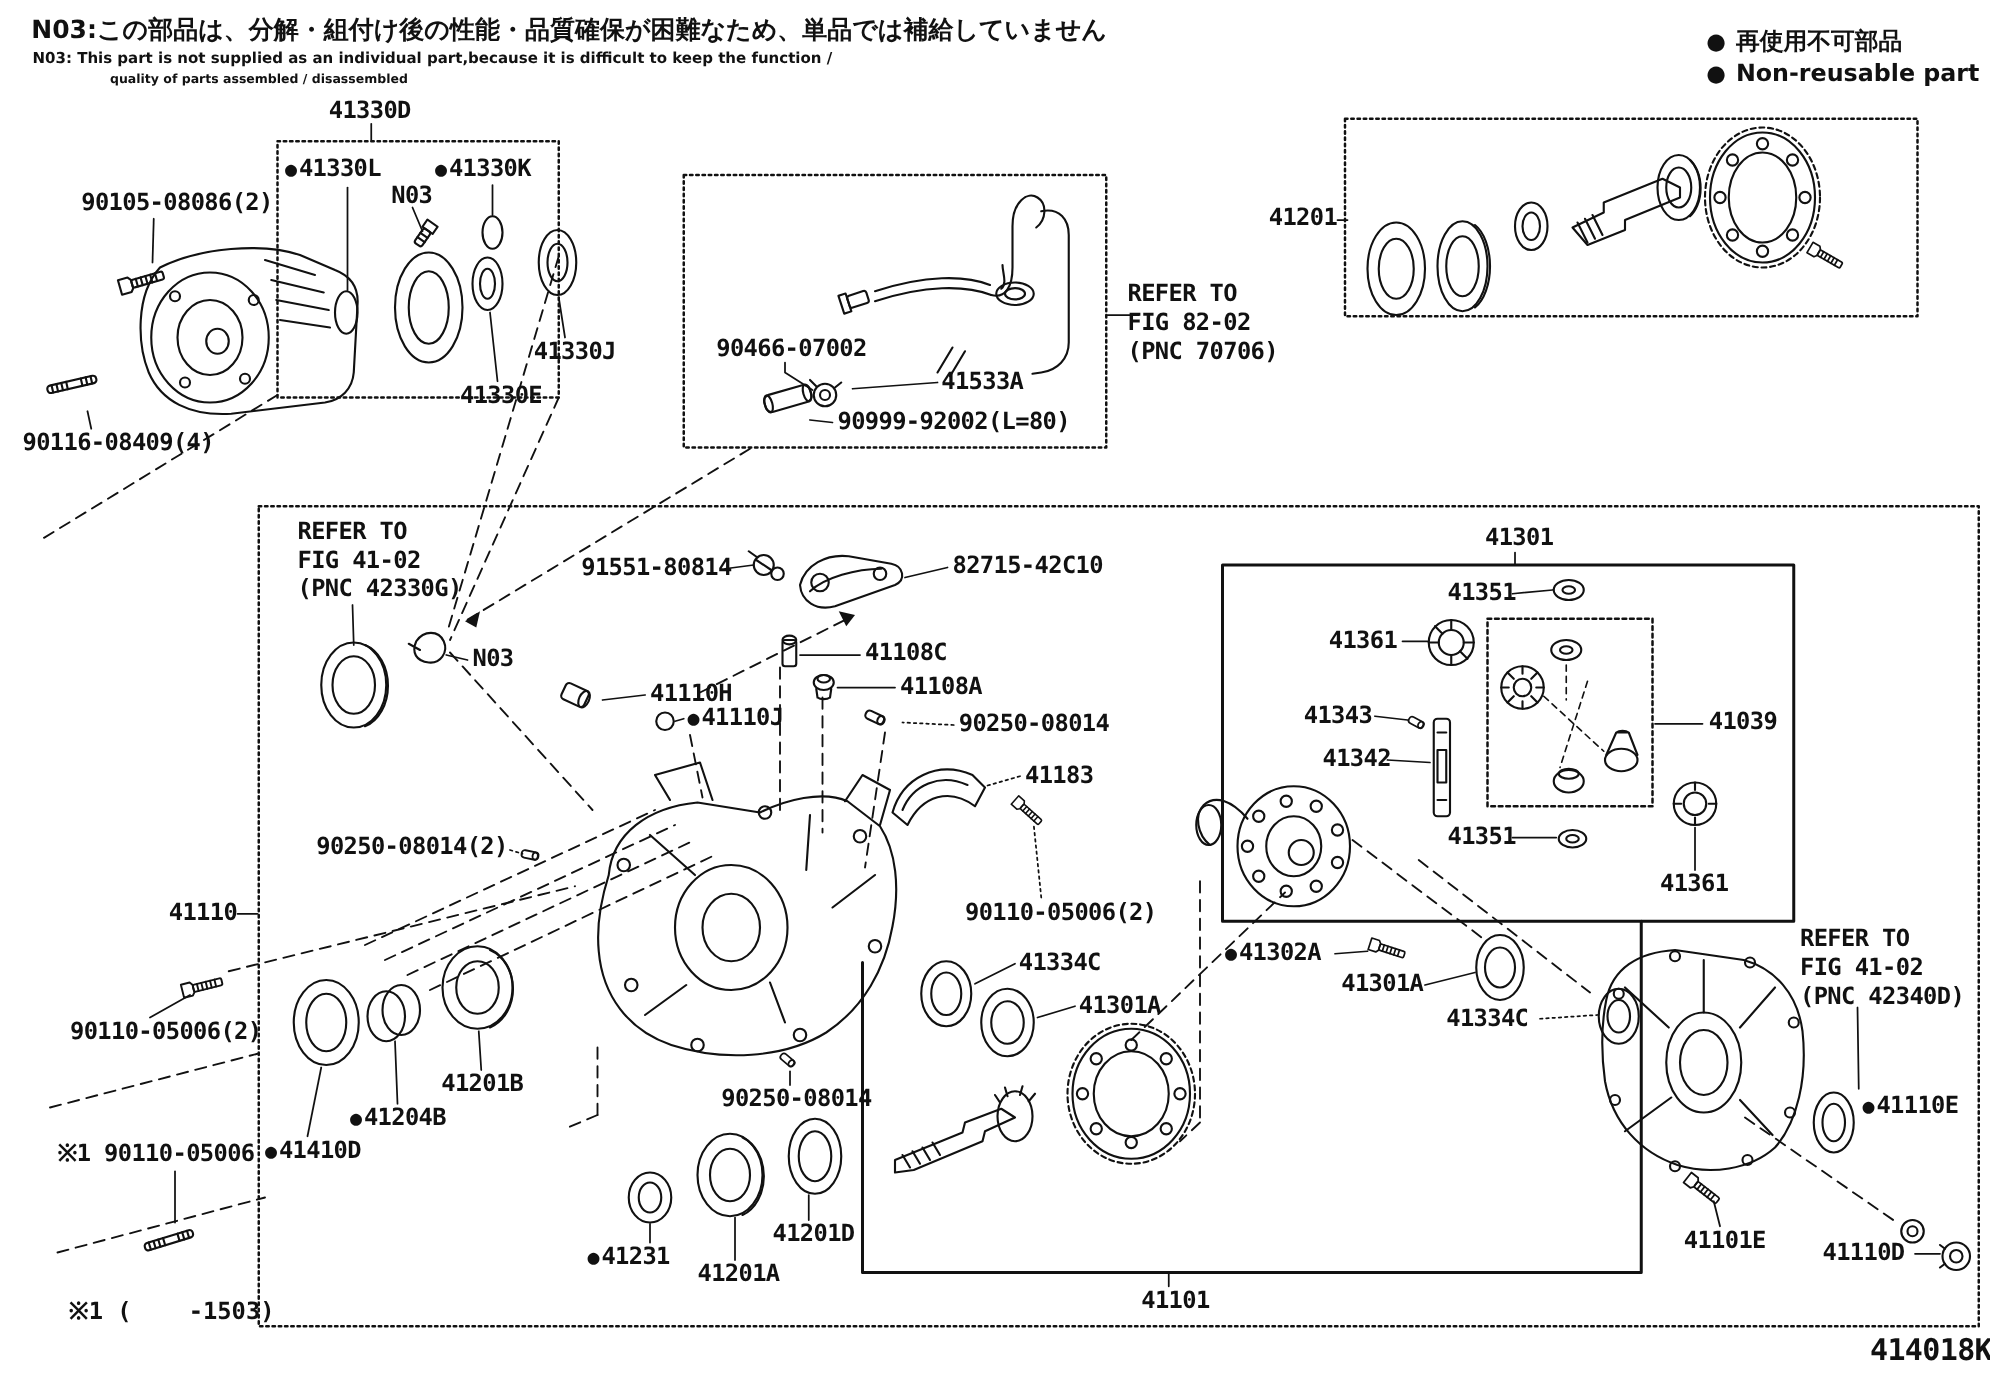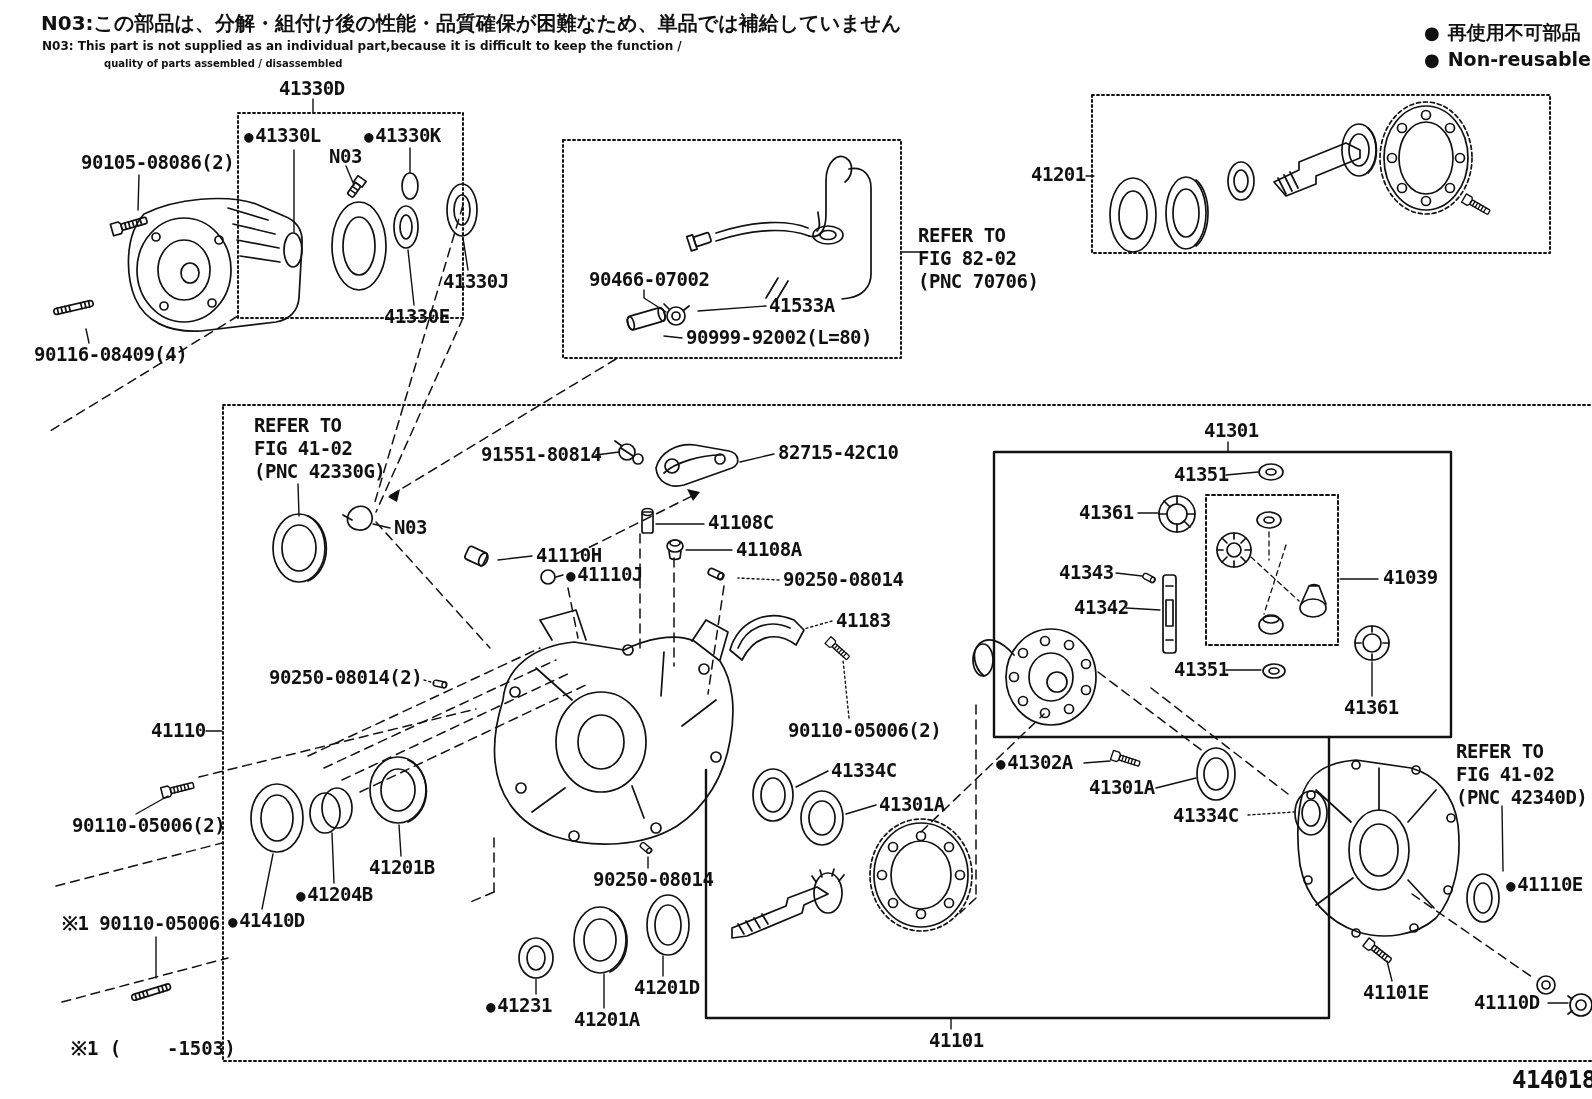--- a/index.html
+++ b/index.html
@@ -1,25 +1,25 @@
 <!DOCTYPE html>
 <html><head>
 <meta charset="utf-8">
 <style>
   html,body{margin:0;padding:0;background:#ffffff;}
   body{width:1592px;height:1099px;position:relative;overflow:hidden;
        font-family:"DejaVu Sans Mono","Liberation Mono",monospace;color:#111;}
-  #canvas{position:absolute;left:16px;top:0;width:1420px;height:1099px;background:#fff;text-decoration:underline;}
+  #canvas{position:absolute;left:0;top:0;width:1420px;height:1099px;background:#fff;text-decoration:underline;}
   svg{position:absolute;left:0;top:0;}
   .hdr{position:absolute;font-weight:bold;white-space:pre;line-height:1.15;}
   .note-jp{left:25px;top:12px;font-size:20px;font-family:"DejaVu Sans",sans-serif;}
   .note-en1{left:26px;top:40px;font-size:12px;font-family:"DejaVu Sans",sans-serif;}
   .note-en2{left:88px;top:58px;font-size:10px;font-family:"DejaVu Sans",sans-serif;}
   .legend-line{position:absolute;font-weight:bold;font-size:19px;white-space:pre;
-       font-family:"DejaVu Sans",sans-serif;margin-left:43px;}
+       font-family:"DejaVu Sans",sans-serif;}
   .legend-line .bullet{font-size:18px;margin-right:8px;}
   .part-label{position:absolute;font-weight:bold;font-size:19px;letter-spacing:-0.5px;
        white-space:pre;line-height:1;}
   .part-label .bullet{font-size:16px;margin-right:2px;}
   .refer-note{position:absolute;font-weight:bold;font-size:19px;letter-spacing:-0.5px;
        line-height:23px;white-space:pre;}
   .footnote{position:absolute;left:55px;top:1035px;font-weight:bold;font-size:19px;white-space:pre;}
   .drawnum{position:absolute;left:1496px;top:1066px;font-weight:bold;font-size:24px;letter-spacing:-0.5px;}
 </style>
 </head>

